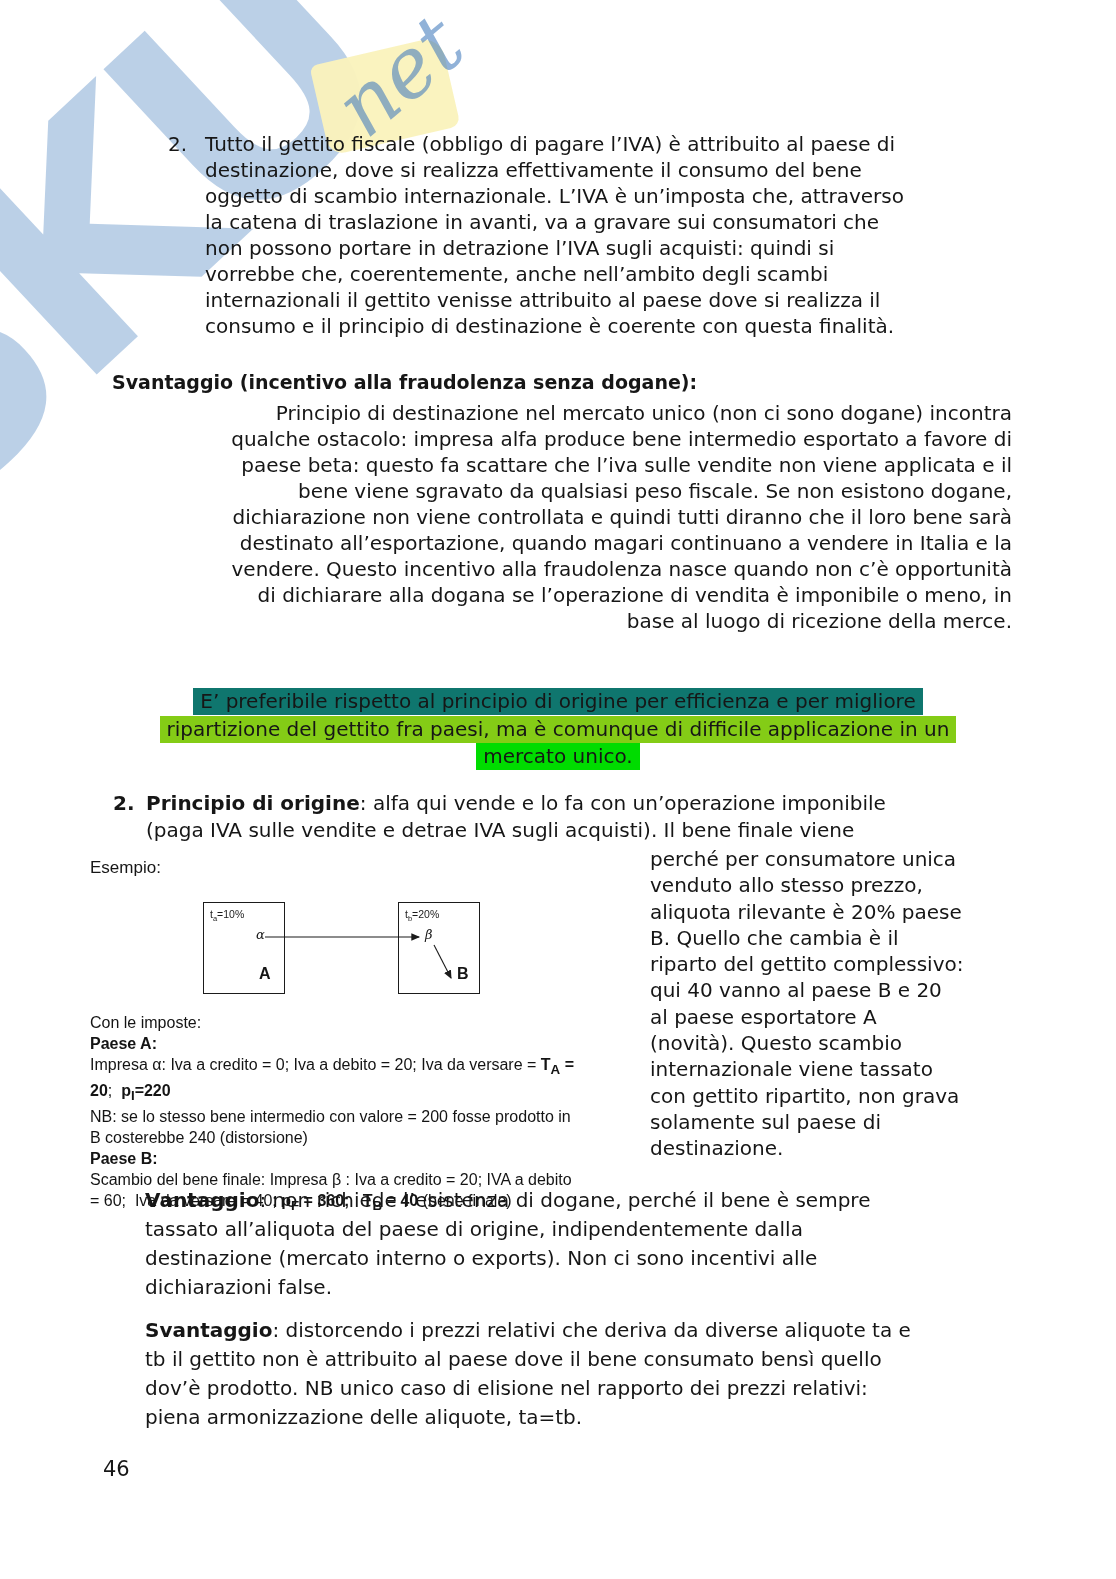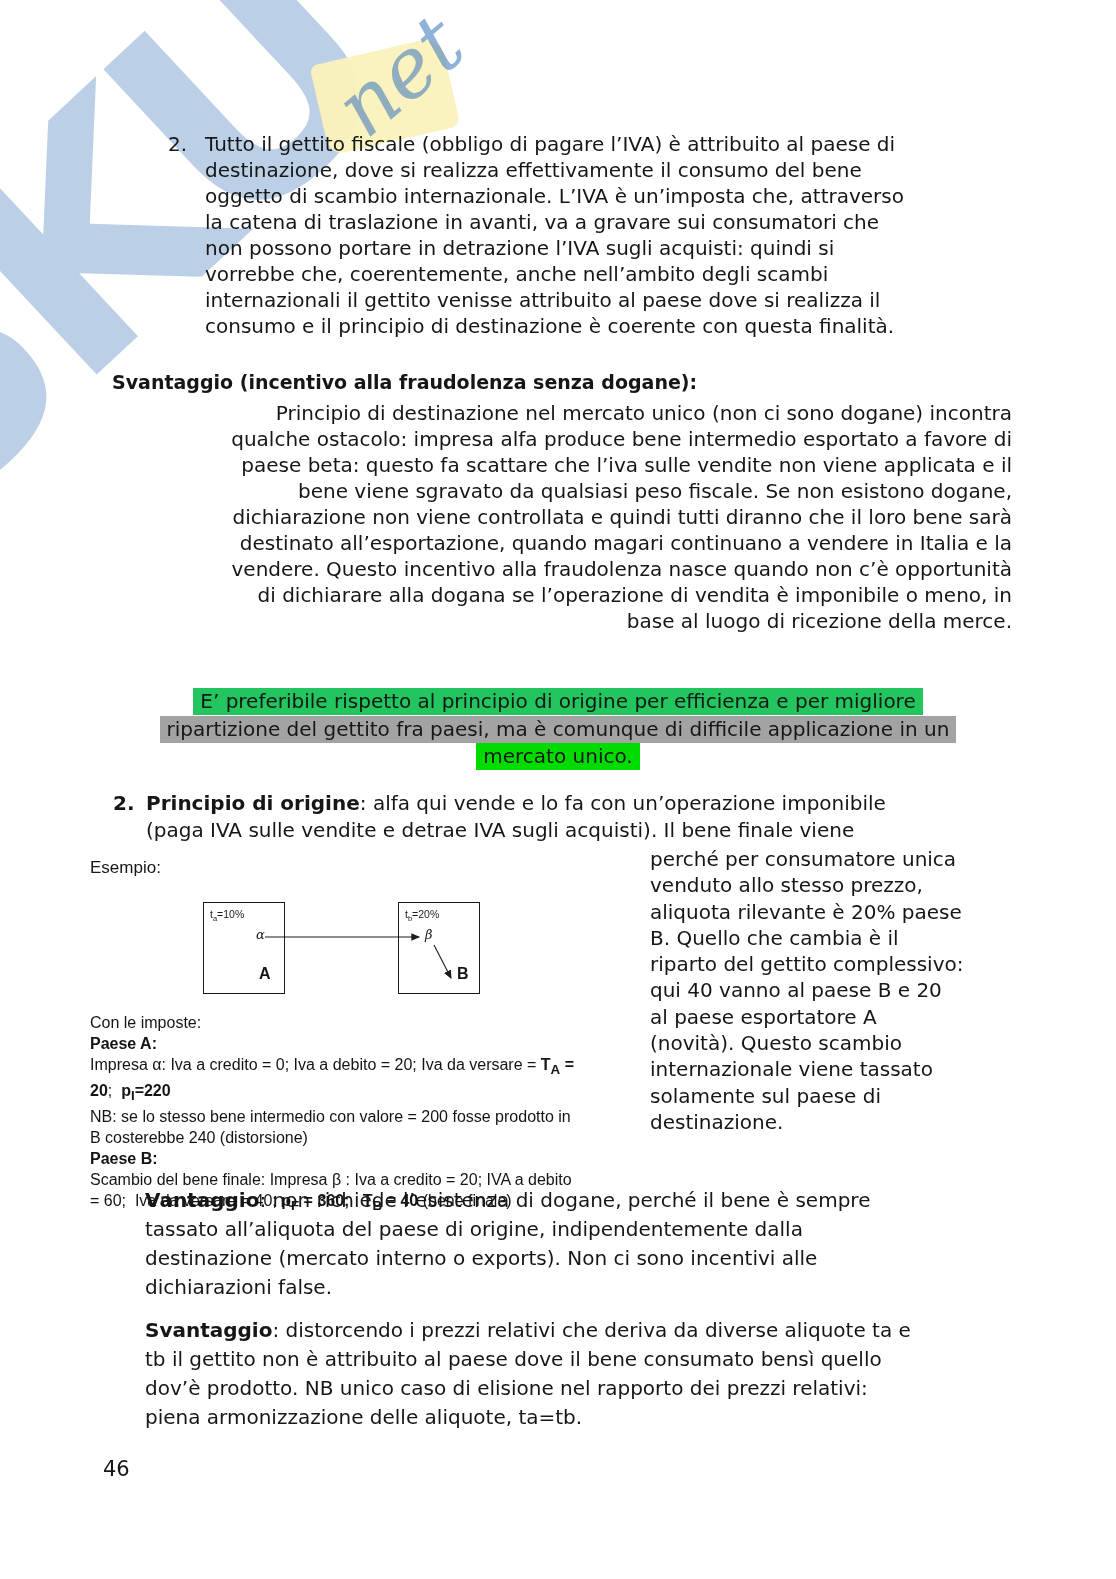--- a/index.html
+++ b/index.html
@@ -91,41 +91,42 @@
     <span class="ln">paese beta: questo fa scattare che l’iva sulle vendite non viene applicata e il</span>
     <span class="ln">bene viene sgravato da qualsiasi peso fiscale. Se non esistono dogane,</span>
     <span class="ln">dichiarazione non viene controllata e quindi tutti diranno che il loro bene sarà</span>
     <span class="ln">destinato all’esportazione, quando magari continuano a vendere in Italia e la</span>
     <span class="ln">vendere. Questo incentivo alla fraudolenza nasce quando non c’è opportunità</span>
     <span class="ln">di dichiarare alla dogana se l’operazione di vendita è imponibile o meno, in</span>
     <span class="ln">base al luogo di ricezione della merce.</span>
   </div>
 
   <div id="green" class="abs">
-    <span class="hl" style="background: #22c55e;">E’ preferibile rispetto al principio di origine per efficienza e per migliore</span><br>
-    <span class="hl" style="background: #a3a3a3;">ripartizione del gettito fra paesi, ma è comunque di difficile applicazione in un</span><br>
+    <span class="hl" style="background: #0f766e;">E’ preferibile rispetto al principio di origine per efficienza e per migliore</span><br>
+    <span class="hl" style="background: #84cc16;">ripartizione del gettito fra paesi, ma è comunque di difficile applicazione in un</span><br>
     <span class="hl" style="background: rgb(0, 220, 0); margin-top: 21px;">mercato unico.</span>
   </div>
 
   <div id="origine" class="abs">
     <span class="marker">2.</span>
     <span class="ln"><span class="bold">Principio di origine</span><span>: alfa qui vende e lo fa con un’operazione imponibile</span></span>
     <span class="ln">(paga IVA sulle vendite e detrae IVA sugli acquisti). Il bene finale viene</span>
   </div>
 
   <div id="rightcol" class="abs">
     <span class="ln">perché per consumatore unica</span>
     <span class="ln">venduto allo stesso prezzo,</span>
     <span class="ln">aliquota rilevante è 20% paese</span>
     <span class="ln">B. Quello che cambia è il</span>
     <span class="ln">riparto del gettito complessivo:</span>
     <span class="ln">qui 40 vanno al paese B e 20</span>
     <span class="ln">al paese esportatore A</span>
     <span class="ln">(novità). Questo scambio</span>
     <span class="ln">internazionale viene tassato</span>
+    <span class="ln">con gettito ripartito, non grava</span>
     <span class="ln">solamente sul paese di</span>
     <span class="ln">destinazione.</span>
   </div>
 
   <div id="esempio" class="abs">
     <div class="ex-label">Esempio:</div>
 
     <div class="diagram">
       <div id="boxA" class="country-box">
         <div class="tax"><span>t</span><sub>a</sub><span>=10%</span></div>

